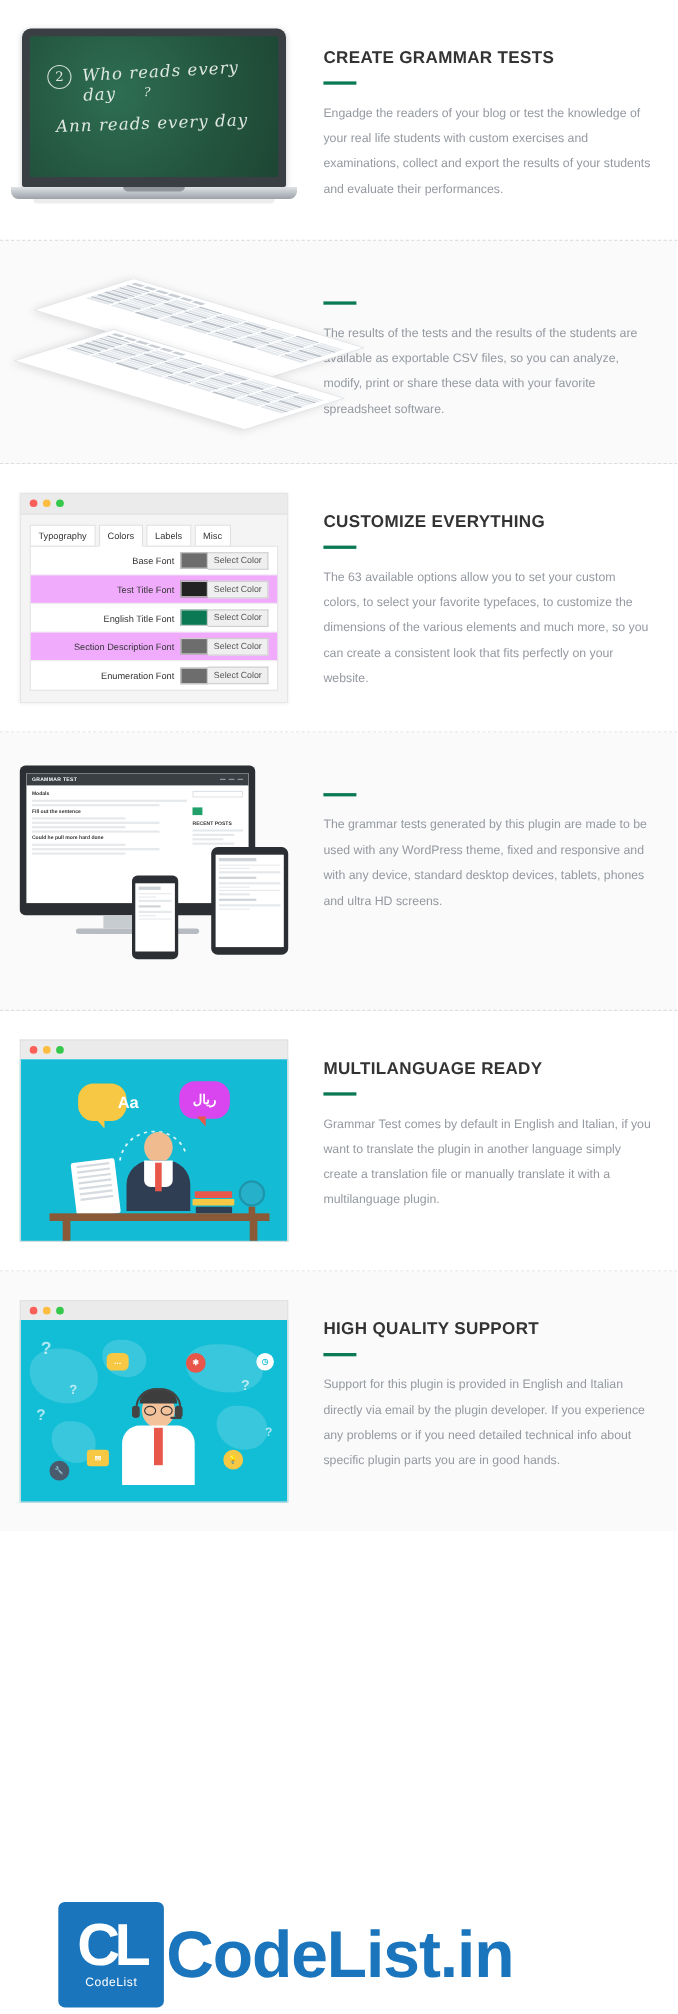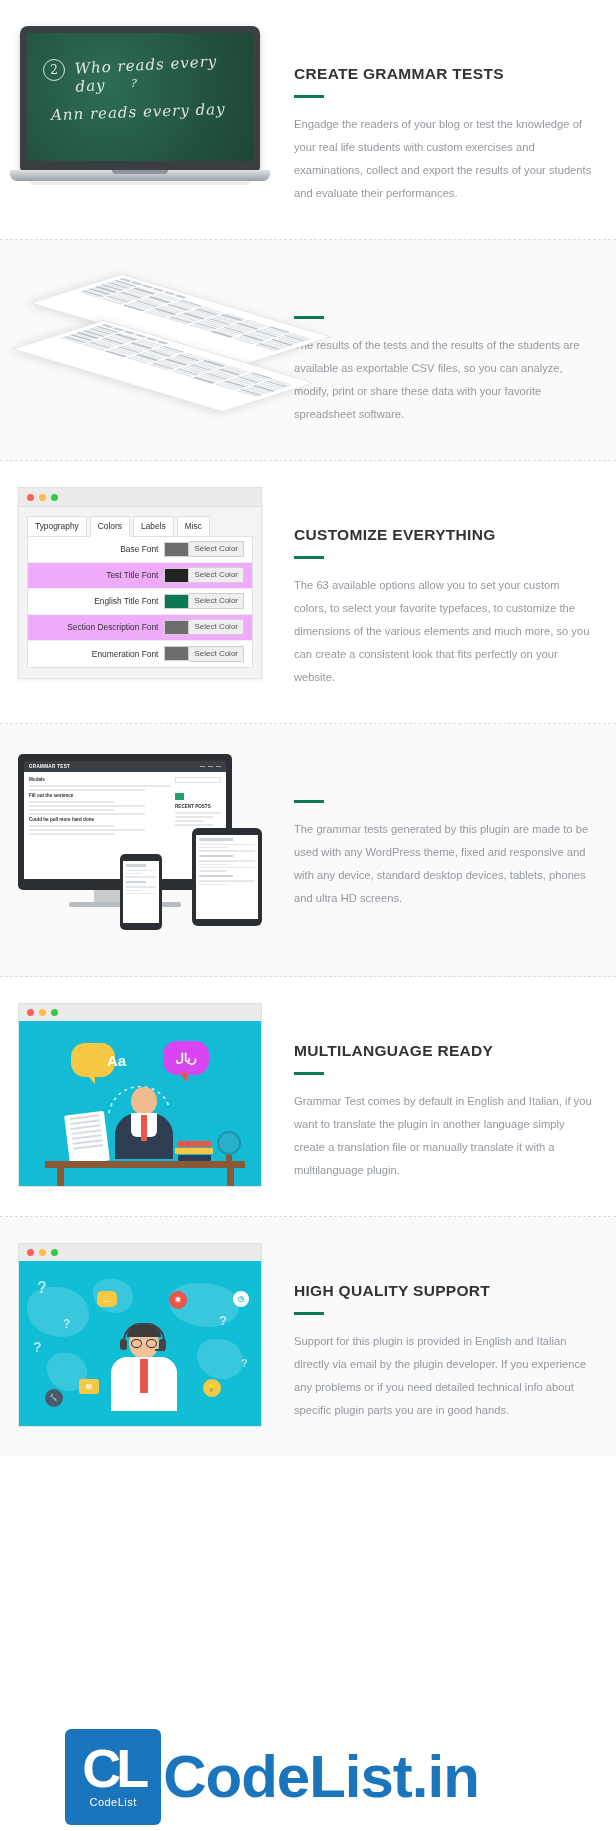--- a/index.html
+++ b/index.html
@@ -31,21 +31,21 @@
   .media-col {
     width: 276px;
     flex: 0 0 276px;
     display: flex;
     align-items: center;
     justify-content: center;
     padding: 26px 14px 26px 18px;
   }
   .text-col {
     flex: 1 1 auto;
-    padding: 65px 22px 34px 18px;
+    padding: 44px 22px 34px 18px;
   }
 
   .feat-title {
     font-size: 15.5px;
     font-weight: bold;
     letter-spacing: .3px;
     color: #333333;
     text-transform: uppercase;
     line-height: 1.2;
   }
@@ -243,21 +243,21 @@
   .headset { position: absolute; border: 2.4px solid #444; border-bottom: none; border-radius: 18px 18px 0 0; }
   .icon-chip {
     position: absolute; border-radius: 50%; display: flex;
     align-items: center; justify-content: center; color: #fff; font-size: 7px;
     font-weight: bold;
   }
   .qmark { position: absolute; color: rgba(255,255,255,.65); font-weight: bold; }
 
   
   .watermark {
-    position: absolute; left: 16px; bottom: 0; width: 512px; height: 150px;
+    position: absolute; left: 4px; bottom: 0; width: 512px; height: 150px;
     display: flex; align-items: flex-end; justify-content: center;
     pointer-events: none;
   }
   .wm-inner { display: flex; align-items: center; gap: 2px; transform: translateY(-6px); }
   .wm-badge {
     width: 96px; height: 96px; background: #1b75bc; border-radius: 6px;
     position: relative; display: flex; flex-direction: column;
     align-items: center; justify-content: center; color: #fff;
   }
   .wm-badge .cl { font-size: 54px; font-weight: bold; line-height: .85; letter-spacing: -5px; }

